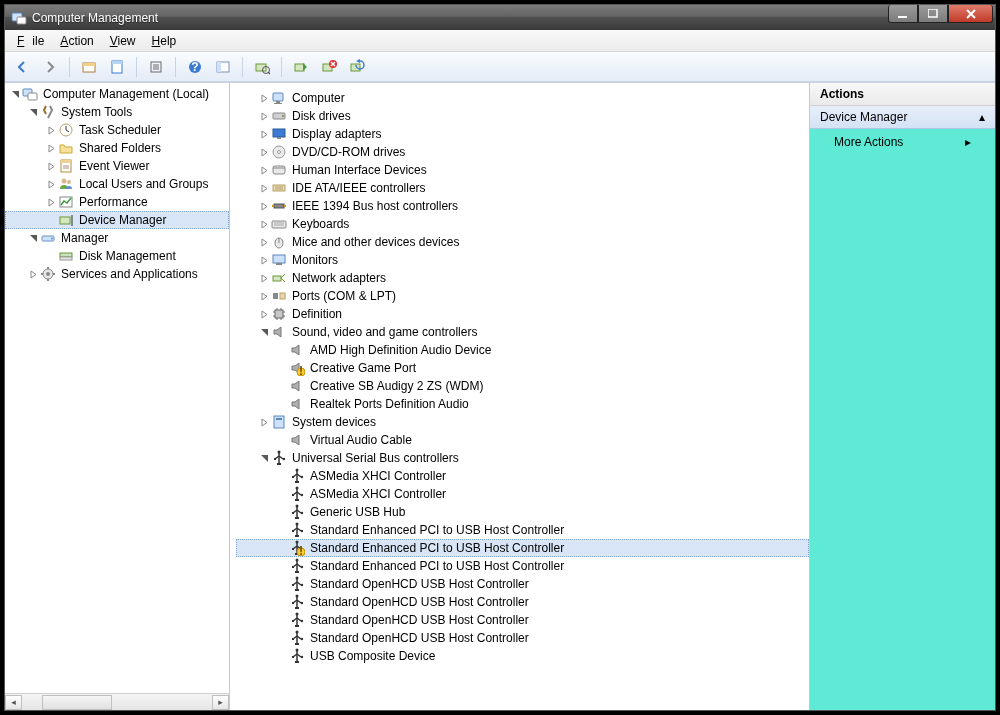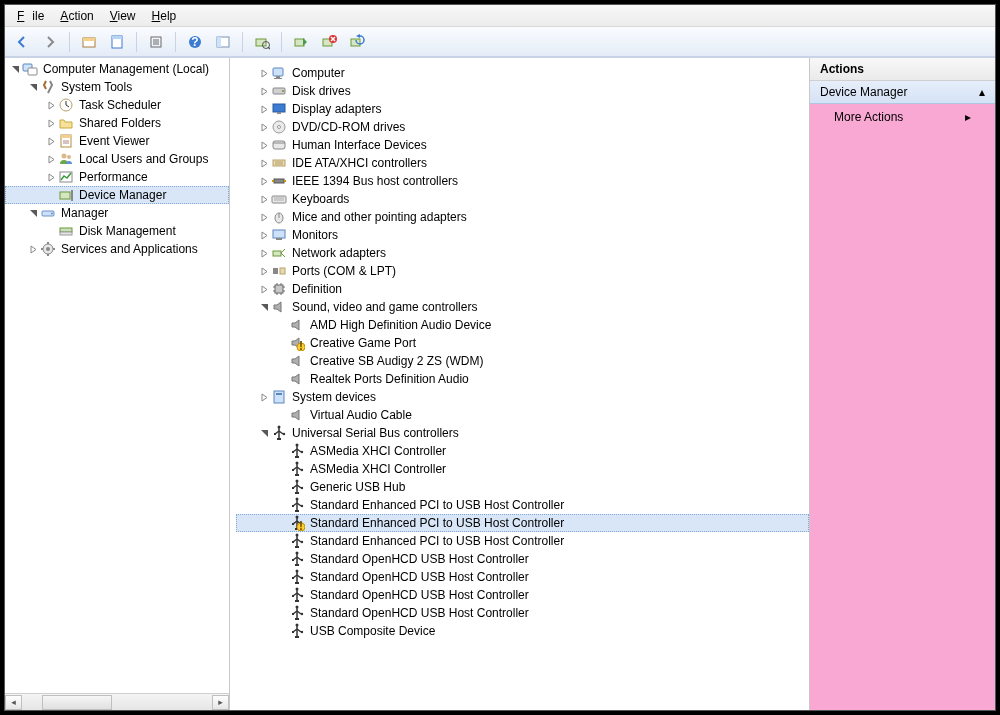--- a/index.html
+++ b/index.html
@@ -40,27 +40,53 @@
   .tw.open { color:#333; }
   .ic { width: 16px; height: 16px; margin: 0 3px 0 0; display:inline-flex; align-items:center; justify-content:center; }
   .lbl { padding: 0 2px; }
   
   .hscroll-pad { position: absolute; bottom: 0; left: 0; right: 0; height: 17px; background: linear-gradient(180deg,#f4f4f4,#e6e6e6); border-top:1px solid #d0d0d0; display:flex; align-items:center; }
   .hscroll-btn{ width:17px;height:15px;border:1px solid #c0c0c0;background:linear-gradient(180deg,#fefefe,#e6e6e6);display:flex;align-items:center;justify-content:center;font-size:9px;color:#555;}
   .hscroll-thumb{ width:70px;height:15px; margin-left:20px;border:1px solid #c0c0c0; background:linear-gradient(180deg,#f6f6f6,#e0e0e0);}
   .left .tree{ padding-bottom:18px;}
   
   .mid{ overflow-y:scroll; }
-  .right{ background:#f9a8d4; }
+  .right{ background:#5eead4; }
 </style>
 </head>
 <body>
 
 <div class="window">
 
+  <div class="titlebar">
+    <span class="title-icon">
+      <svg width="16" height="16">
+          <rect x="1" y="3" width="10" height="8" rx="1" fill="#cfe3fb" stroke="#5a86bc"></rect>
+          <rect x="6" y="7" width="9" height="7" rx="1" fill="#fff" stroke="#8a8a8a"></rect>
+        </svg>
+    </span>
+    <span class="title-text">Computer Management</span>
+    <div class="win-btns">
+      <div class="win-btn min">
+          <svg width="10" height="10">
+            <rect y="7" width="9" height="2" fill="#fff"></rect>
+          </svg>
+        </div>
+      <div class="win-btn">
+          <svg width="10" height="10">
+            <rect x="0" y="0" width="9" height="8" fill="none" stroke="#fff" stroke-width="1.5"></rect>
+          </svg>
+        </div>
+      <div class="win-btn close">
+          <svg width="12" height="10">
+            <path d="M2 1 L10 9 M10 1 L2 9" stroke="#fff" stroke-width="2"></path>
+          </svg>
+        </div>
+    </div>
+  </div>
 
   <div class="menubar">
     <span><u>F</u><span></span>ile</span>
     <span><u>A</u>ction</span>
     <span><u>V</u>iew</span>
     <span><u>H</u>elp</span>
   </div>
 
   <div class="toolbar">
     <div class="tbtn">
@@ -400,21 +426,21 @@
                 <path d="M2 1 L7 4.5 L2 8 Z" fill="none" stroke="#888"></path>
               </svg>
             </span>
             <span class="ic">
               <svg width="16" height="16">
                 <rect x="2" y="5" width="12" height="6" fill="#e7d9b0" stroke="#b7a16a"></rect>
                 <line x1="4" y1="7" x2="12" y2="7" stroke="#b7a16a"></line>
                 <line x1="4" y1="9" x2="12" y2="9" stroke="#b7a16a"></line>
               </svg>
             </span>
-            <span class="lbl">IDE ATA/XHCI controllers</span>
+            <span class="lbl">IDE ATA/IEEE controllers</span>
           </div>
           <div class="row">
             <span class="ind" style="width: 20px;"></span>
             <span class="tw ">
               <svg width="9" height="9">
                 <path d="M2 1 L7 4.5 L2 8 Z" fill="none" stroke="#888"></path>
               </svg>
             </span>
             <span class="ic">
               <svg width="16" height="16">
@@ -447,21 +473,21 @@
               <svg width="9" height="9">
                 <path d="M2 1 L7 4.5 L2 8 Z" fill="none" stroke="#888"></path>
               </svg>
             </span>
             <span class="ic">
               <svg width="16" height="16">
                 <ellipse cx="8" cy="9" rx="4" ry="5" fill="#e8e8e8" stroke="#888"></ellipse>
                 <line x1="8" y1="4" x2="8" y2="9" stroke="#888"></line>
               </svg>
             </span>
-            <span class="lbl">Mice and other pointing adapters</span>
+            <span class="lbl">Mice and other devices devices</span>
           </div>
           <div class="row">
             <span class="ind" style="width: 20px;"></span>
             <span class="tw ">
               <svg width="9" height="9">
                 <path d="M2 1 L7 4.5 L2 8 Z" fill="none" stroke="#888"></path>
               </svg>
             </span>
             <span class="ic">
               <svg width="16" height="16">

